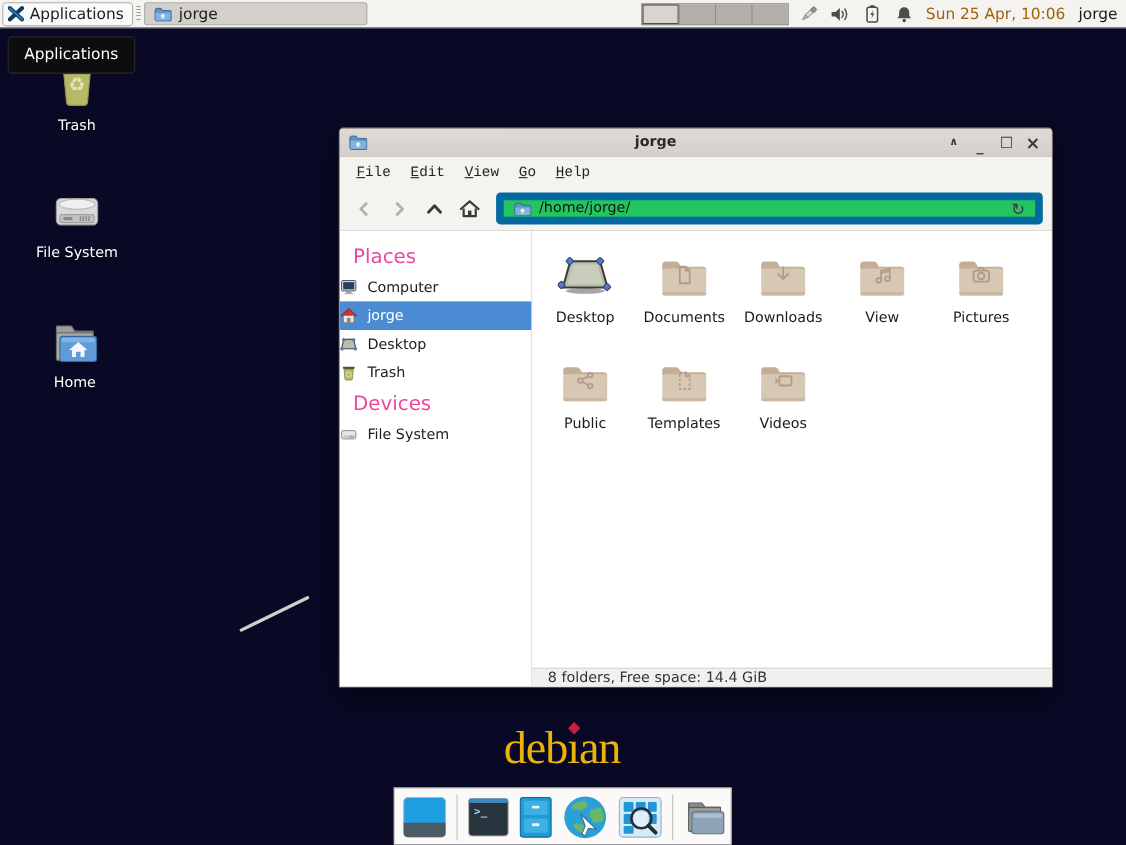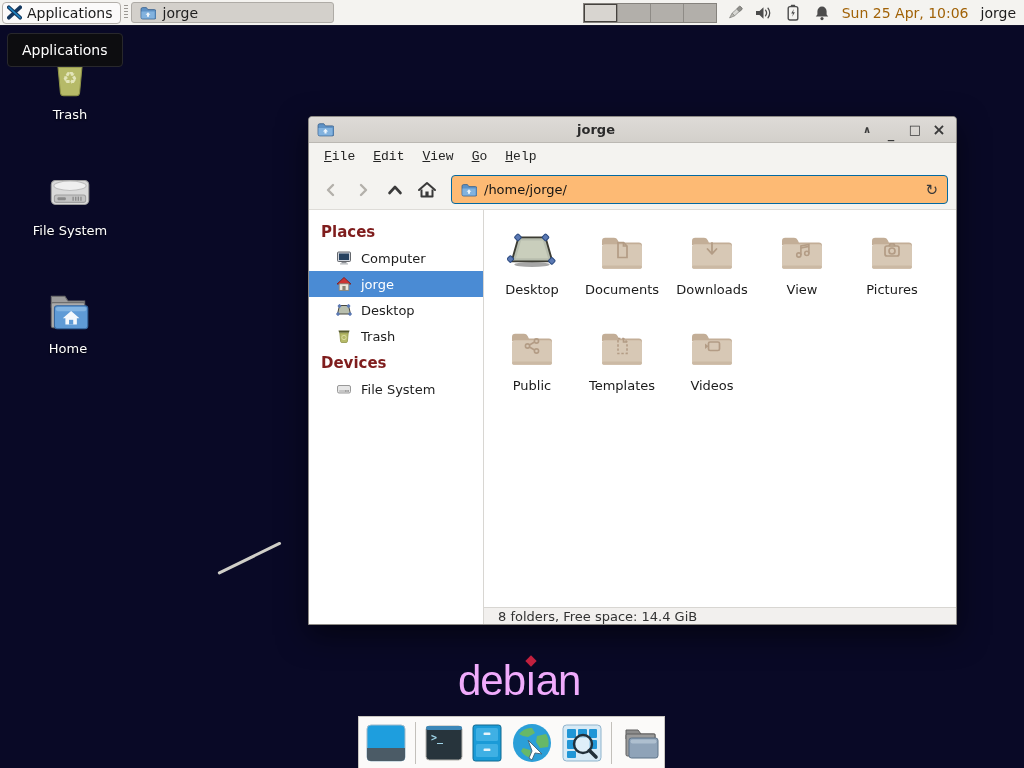--- a/index.html
+++ b/index.html
@@ -64,21 +64,21 @@
   
   .artifact {
     position:absolute; left:218px; top:572px; width:70px; height:3px;
     background:#eceadfe0; border-radius:2px;
     transform:rotate(-26deg); transform-origin:0 50%;
   }
 
   
   .debian {
     position:absolute; left:458px; top:660px;
-    font-family:Liberation Sans, sans-serif; font-size:42px; color:#f0abfc;
+    font-family:Liberation Serif, serif; font-size:42px; color:#eab308;
     letter-spacing:-1px; line-height:1;
   }
   .debian .iwrap { position:relative; }
   .debian .idot {
     position:absolute; left:2px; top:0px; width:8px; height:8px;
     background:#c2203e; transform:rotate(45deg);
   }
 
   
   .win {
@@ -103,33 +103,33 @@
   .menubar { height:27px; flex:none; display:flex; align-items:center; padding-left:6px;
              background:#f4f3f0; font-size:13px; color:#242424; }
   .menu-item { display:inline-block; padding:4px 9px;font-family:Liberation Mono, monospace; }
   .menu-item::first-letter { text-decoration:underline; }
 
   .toolbar { height:40px; flex:none; display:flex; align-items:center; gap:4px;
              padding:0 8px; background:#f4f3f0; border-bottom:1px solid #dedcd8; }
   .navbtn { width:28px; height:26px; display:flex; align-items:center; justify-content:center; }
   .path-entry {
     flex:1; height:29px; margin-left:6px;
-    background:#fdba74; border:1px solid #0369a1; border-radius:4px;
+    background:#22c55e; border:7px solid #0369a1; border-radius:4px;
     display:flex; align-items:center; gap:7px; padding:0 9px;
   }
   .path-entry input {
     flex:1; border:none; outline:none; font-size:13px; color:#141414;
     font-family:"DejaVu Sans", sans-serif; background:transparent;
   }
   .reload { font-size:15px; color:#3a3a3a; }
 
   .win-body { flex:1; display:flex; min-height:0; }
   .sidebar { width:175px; flex:none; background:#fff; border-right:1px solid #d8d6d2; padding-top:8px; }
-  .side-header { padding:5px 12px 4px; font-size:15px; font-weight:bold; color:#7f1d1d; }
-  .side-item { height:26px; display:flex; align-items:center; gap:9px; padding-left:27px;
+  .side-header { padding:5px 12px 4px; font-size:18px; font-weight:normal; color:#ec4899; }
+  .side-item { height:26px; display:flex; align-items:center; gap:9px; 
                font-size:13px; color:#1d1d1d; }
   .side-item.selected { background:#4a8bd4; color:#fff; }
 
   .main-col { flex:1; display:flex; flex-direction:column; min-width:0; background:#fff; }
   .icons-area { flex:1; padding:12px 0 0 3px; display:flex; flex-wrap:wrap; align-content:flex-start; }
   .fcell { width:90px; height:96px; display:flex; flex-direction:column; align-items:center; padding-top:4px; }
   .ficon { position:relative; width:52px; height:52px; display:flex; align-items:center; justify-content:center; }
   .fglyph { position:absolute; left:14px; top:12px; }
   .flabel { margin-top:4px; font-size:13px; color:#1b1b1b; white-space:nowrap; }
 

